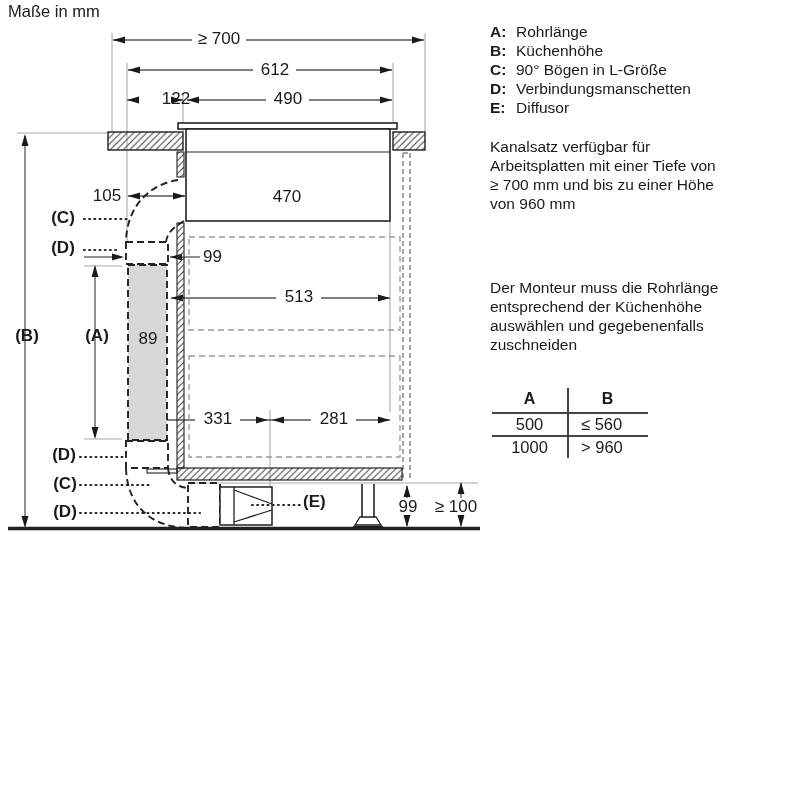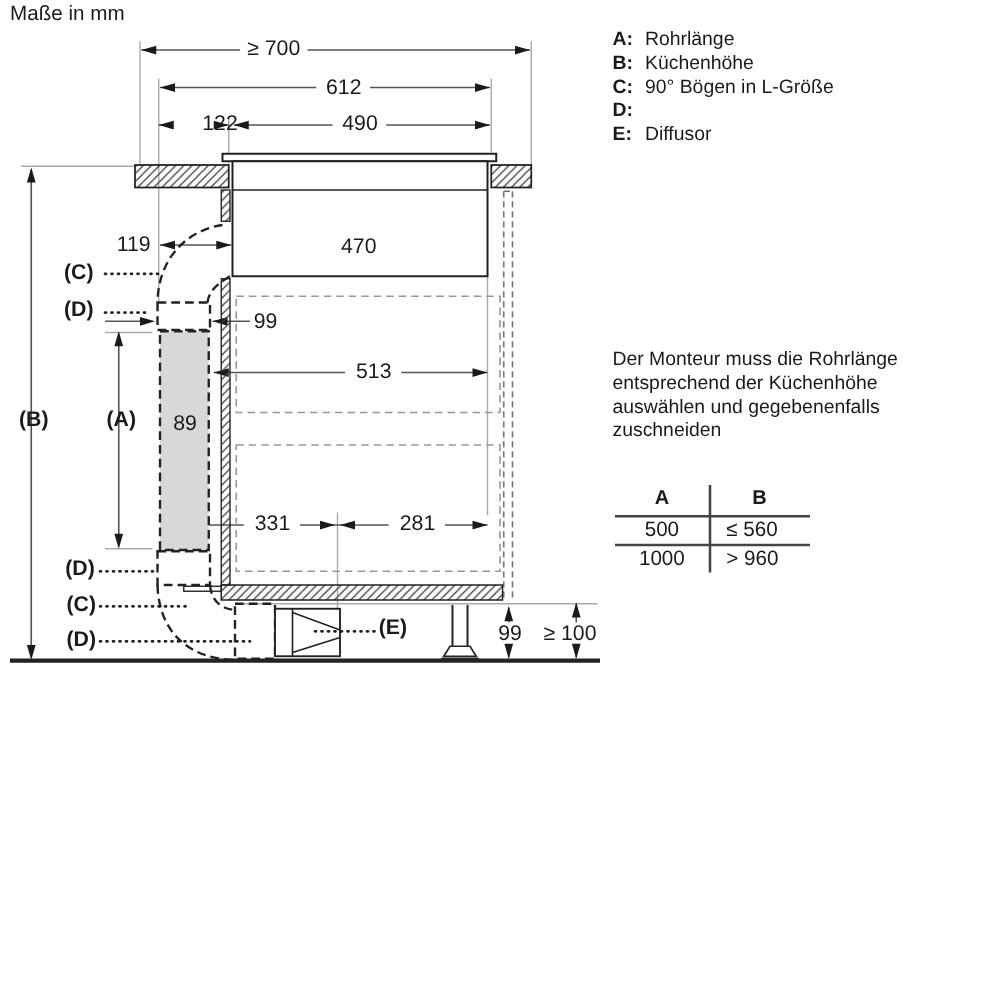--- a/index.html
+++ b/index.html
@@ -169,21 +169,21 @@
 
     <line x1="8" y1="528.5" x2="480" y2="528.5" stroke="#222" stroke-width="3.5"></line>
   </svg>
 
   <span class="t title" style="left:8px;top:2px;">Maße in mm</span>
 
   <span class="t ctr" style="left:193px;top:30px;width:52px;">≥ 700</span>
   <span class="t ctr" style="left:254px;top:61px;width:42px;">612</span>
   <span class="t ctr" style="left:133px;top:90px;width:42px;margin-left:22px;">122</span>
   <span class="t ctr" style="left:266px;top:90px;width:44px;">490</span>
-  <span class="t ctr" style="left:88px;top:187px;width:38px;">119</span>
+  <span class="t ctr" style="left:88px;top:187px;width:38px;">105</span>
   <span class="t ctr" style="left:264px;top:188px;width:46px;">470</span>
   <span class="t" style="left:203px;top:248px;">99</span>
   <span class="t ctr" style="left:276px;top:288px;width:46px;">513</span>
   <span class="t ctr" style="left:131px;top:330px;width:34px;">89</span>
   <span class="t ctr" style="left:195px;top:410px;width:46px;">331</span>
   <span class="t ctr" style="left:311px;top:410px;width:46px;">281</span>
   <span class="t ctr" style="left:392px;top:498px;width:32px;">99</span>
   <span class="t ctr" style="left:429px;top:498px;width:54px;">≥ 100</span>
 
   <span class="t bold ctr" style="left:10px;top:327px;width:34px;">(B)</span>
@@ -203,27 +203,32 @@
     <div class="row">
       <span class="k">B:</span>
       <span>Küchenhöhe</span>
     </div>
     <div class="row">
       <span class="k">C:</span>
       <span>90° Bögen in L-Größe</span>
     </div>
     <div class="row">
       <span class="k">D:</span>
+      <span>Verbindungsmanschetten</span>
     </div>
     <div class="row">
       <span class="k">E:</span>
       <span>Diffusor</span>
     </div>
   </div>
 
+  <div class="para" style="top:137px;">Kanalsatz verfügbar für
+Arbeitsplatten mit einer Tiefe von
+≥ 700 mm und bis zu einer Höhe
+von 960 mm</div>
   <div class="para" style="top:238px;margin-top:40px;">Der Monteur muss die Rohrlänge
 entsprechend der Küchenhöhe
 auswählen und gegebenenfalls
 zuschneiden</div>
 
   <div>
     <div class="tline" style="left:567px;top:388px;width:1.5px;height:70px;"></div>
     <div class="tline" style="left:492px;top:412px;width:156px;height:1.5px;"></div>
     <div class="tline" style="left:492px;top:435px;width:156px;height:1.5px;"></div>
     <span class="t bold ctr" style="left:492px;top:390px;width:75px;font-size:16px;">A</span>

